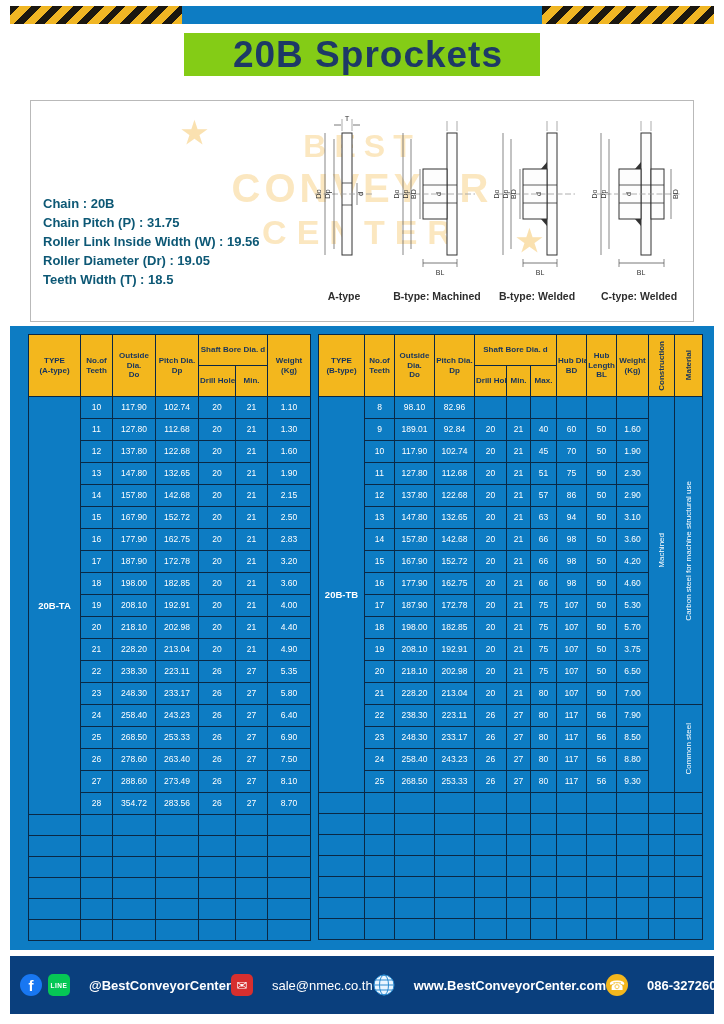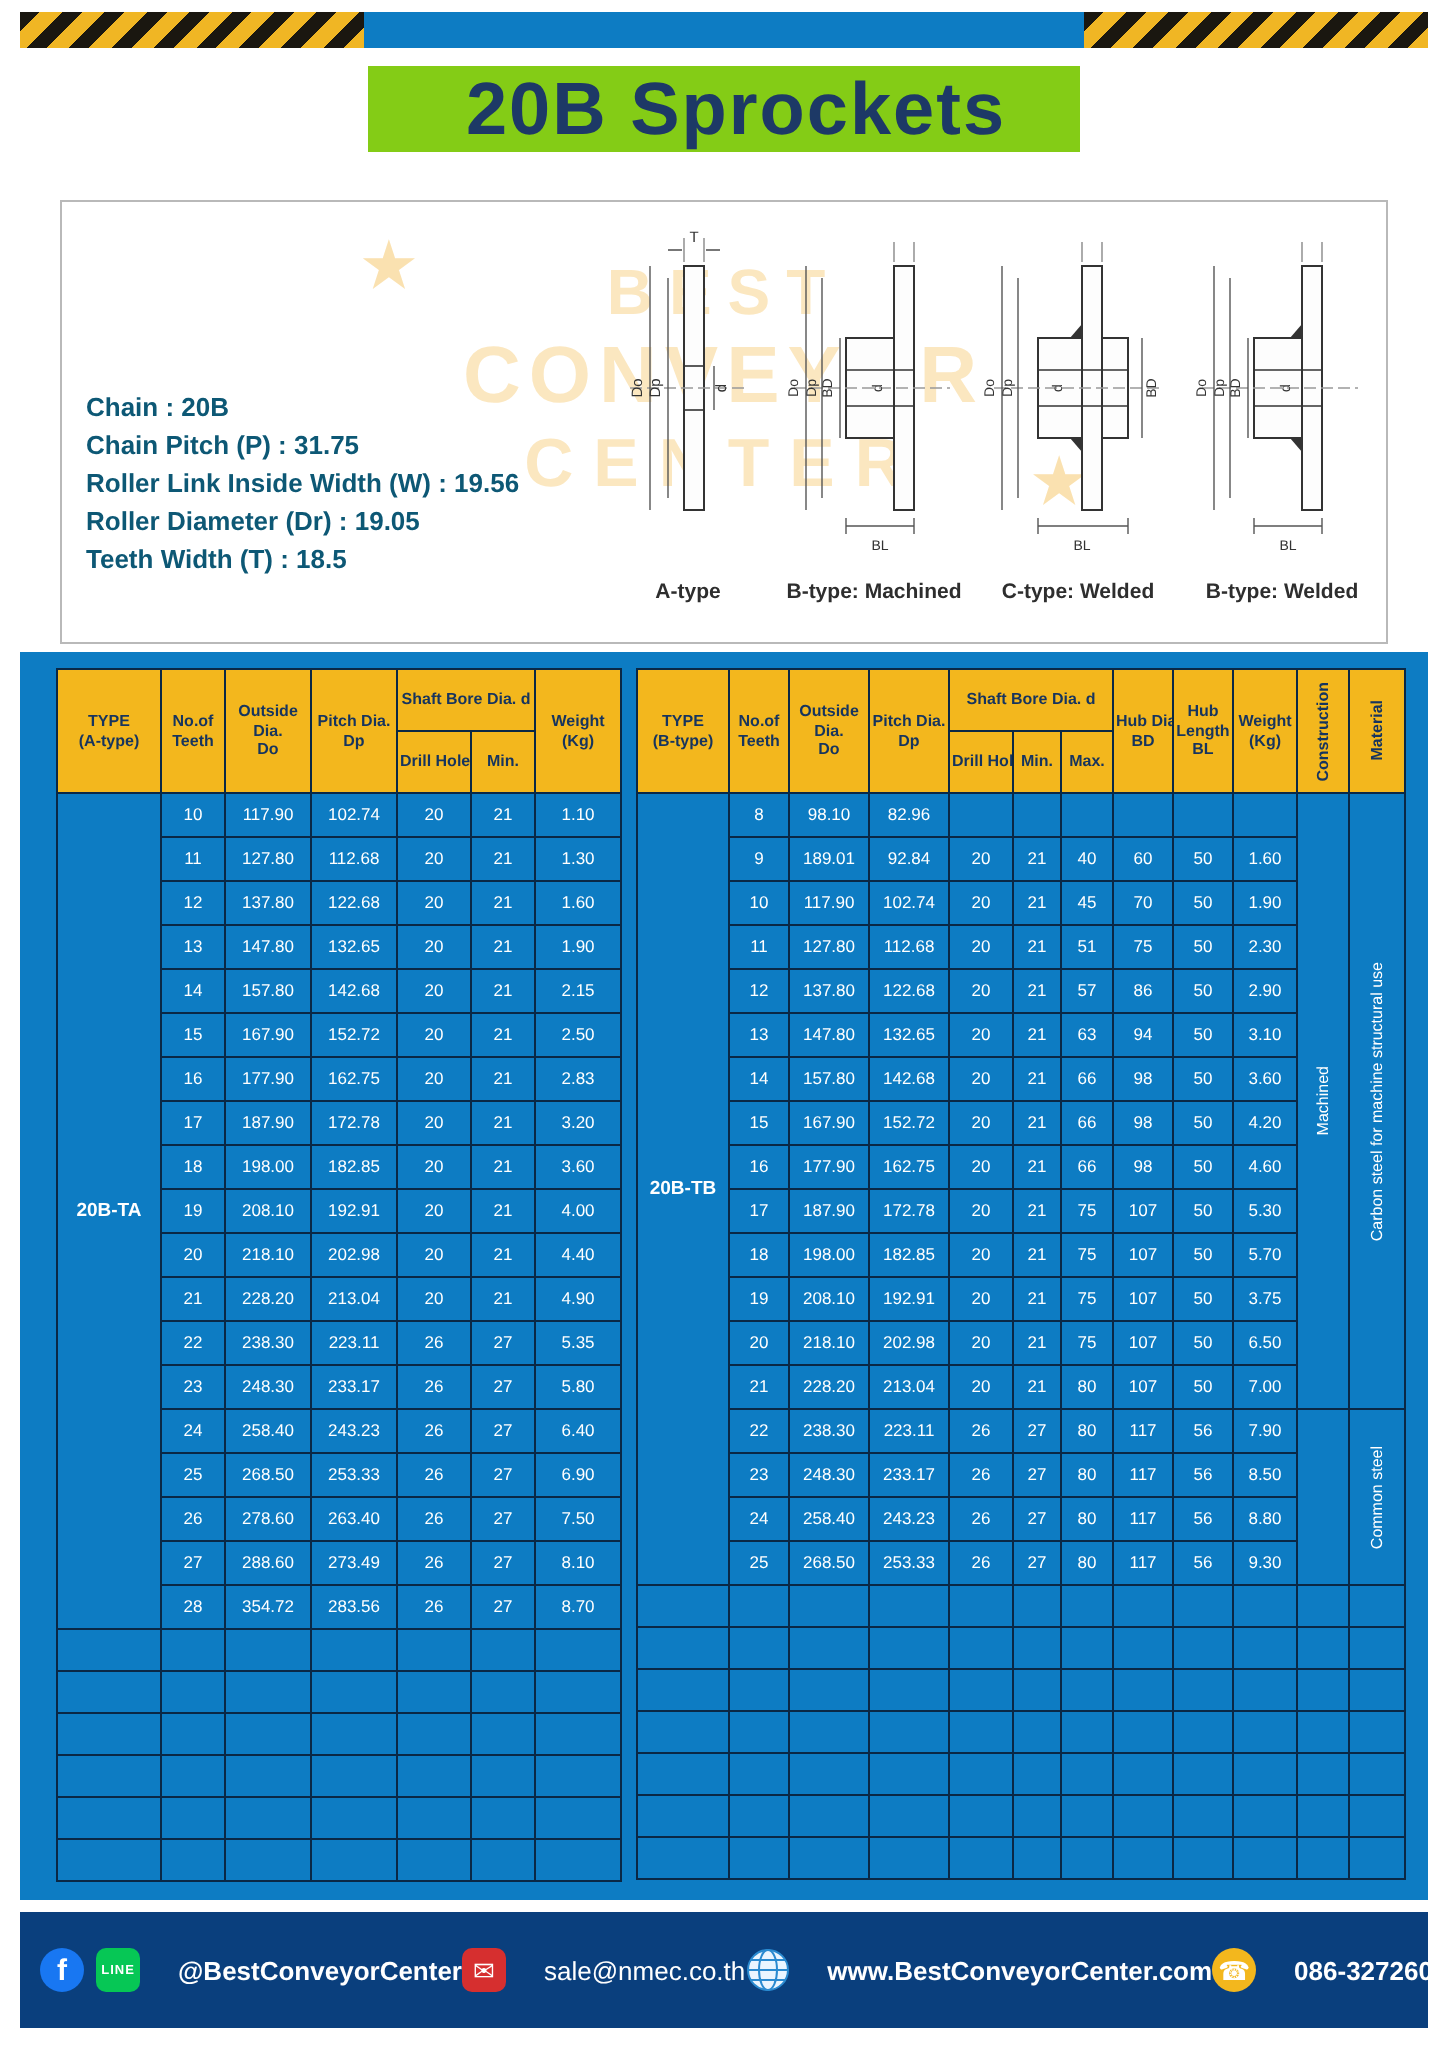--- a/index.html
+++ b/index.html
@@ -128,20 +128,46 @@
           <line x1="20" y1="30" x2="20" y2="140" stroke="#555" stroke-width="0.7"></line>
           <text x="17" y="85" font-size="7" fill="#333" text-anchor="middle" transform="rotate(-90 17 85)">Dp</text>
           <line x1="29" y1="60" x2="29" y2="110" stroke="#555" stroke-width="0.7"></line>
           <text x="25" y="85" font-size="7" fill="#333" text-anchor="middle" transform="rotate(-90 25 85)">BD</text>
           <line x1="32" y1="154" x2="66" y2="154" stroke="#555" stroke-width="0.8"></line>
           <line x1="32" y1="150" x2="32" y2="158" stroke="#555" stroke-width="0.7"></line>
           <line x1="66" y1="150" x2="66" y2="158" stroke="#555" stroke-width="0.7"></line>
           <text x="49" y="166" font-size="7" fill="#333" text-anchor="middle">BL</text>
         </svg>
         <div class="cap">B-type: Machined</div>
+      </div>
+
+      <div class="drawing">
+        <svg width="92" height="178" viewBox="0 0 92 178">
+          <line x1="56" y1="12" x2="56" y2="22" stroke="#888" stroke-width="0.7"></line>
+          <line x1="66" y1="12" x2="66" y2="22" stroke="#888" stroke-width="0.7"></line>
+          <rect x="56" y="24" width="10" height="122" fill="#fdfdfd" stroke="#333"></rect>
+          <rect x="32" y="60" width="24" height="50" fill="#fdfdfd" stroke="#333"></rect>
+          <polygon points="56,60 50,60 56,53" fill="#333"></polygon>
+          <polygon points="56,110 50,110 56,117" fill="#333"></polygon>
+          <line x1="6" y1="85" x2="84" y2="85" stroke="#999" stroke-dasharray="6 2.5" stroke-width="0.8"></line>
+          <line x1="32" y1="76" x2="66" y2="76" stroke="#333" stroke-width="0.8"></line>
+          <line x1="32" y1="94" x2="66" y2="94" stroke="#333" stroke-width="0.8"></line>
+          <text x="50" y="85" font-size="7" fill="#333" text-anchor="middle" transform="rotate(-90 50 85)">d</text>
+          <line x1="12" y1="24" x2="12" y2="146" stroke="#555" stroke-width="0.7"></line>
+          <text x="8" y="85" font-size="7" fill="#333" text-anchor="middle" transform="rotate(-90 8 85)">Do</text>
+          <line x1="20" y1="30" x2="20" y2="140" stroke="#555" stroke-width="0.7"></line>
+          <text x="17" y="85" font-size="7" fill="#333" text-anchor="middle" transform="rotate(-90 17 85)">Dp</text>
+          <line x1="29" y1="60" x2="29" y2="110" stroke="#555" stroke-width="0.7"></line>
+          <text x="25" y="85" font-size="7" fill="#333" text-anchor="middle" transform="rotate(-90 25 85)">BD</text>
+          <line x1="32" y1="154" x2="66" y2="154" stroke="#555" stroke-width="0.8"></line>
+          <line x1="32" y1="150" x2="32" y2="158" stroke="#555" stroke-width="0.7"></line>
+          <line x1="66" y1="150" x2="66" y2="158" stroke="#555" stroke-width="0.7"></line>
+          <text x="49" y="166" font-size="7" fill="#333" text-anchor="middle">BL</text>
+        </svg>
+        <div class="cap">B-type: Welded</div>
       </div>
 
       <div class="drawing">
         <svg width="96" height="178" viewBox="0 0 96 178">
           <line x1="50" y1="12" x2="50" y2="22" stroke="#888" stroke-width="0.7"></line>
           <line x1="60" y1="12" x2="60" y2="22" stroke="#888" stroke-width="0.7"></line>
           <rect x="50" y="24" width="10" height="122" fill="#fdfdfd" stroke="#333"></rect>
           <rect x="28" y="60" width="22" height="50" fill="#fdfdfd" stroke="#333"></rect>
           <rect x="60" y="60" width="13" height="50" fill="#fdfdfd" stroke="#333"></rect>
           <polygon points="50,60 44,60 50,53" fill="#333"></polygon>
@@ -155,46 +181,20 @@
           <line x1="18" y1="30" x2="18" y2="140" stroke="#555" stroke-width="0.7"></line>
           <text x="15" y="85" font-size="7" fill="#333" text-anchor="middle" transform="rotate(-90 15 85)">Dp</text>
           <line x1="80" y1="60" x2="80" y2="110" stroke="#555" stroke-width="0.7"></line>
           <text x="87" y="85" font-size="7" fill="#333" text-anchor="middle" transform="rotate(-90 87 85)">BD</text>
           <line x1="28" y1="154" x2="73" y2="154" stroke="#555" stroke-width="0.8"></line>
           <line x1="28" y1="150" x2="28" y2="158" stroke="#555" stroke-width="0.7"></line>
           <line x1="73" y1="150" x2="73" y2="158" stroke="#555" stroke-width="0.7"></line>
           <text x="50" y="166" font-size="7" fill="#333" text-anchor="middle">BL</text>
         </svg>
         <div class="cap">C-type: Welded</div>
-      </div>
-
-      <div class="drawing">
-        <svg width="92" height="178" viewBox="0 0 92 178">
-          <line x1="56" y1="12" x2="56" y2="22" stroke="#888" stroke-width="0.7"></line>
-          <line x1="66" y1="12" x2="66" y2="22" stroke="#888" stroke-width="0.7"></line>
-          <rect x="56" y="24" width="10" height="122" fill="#fdfdfd" stroke="#333"></rect>
-          <rect x="32" y="60" width="24" height="50" fill="#fdfdfd" stroke="#333"></rect>
-          <polygon points="56,60 50,60 56,53" fill="#333"></polygon>
-          <polygon points="56,110 50,110 56,117" fill="#333"></polygon>
-          <line x1="6" y1="85" x2="84" y2="85" stroke="#999" stroke-dasharray="6 2.5" stroke-width="0.8"></line>
-          <line x1="32" y1="76" x2="66" y2="76" stroke="#333" stroke-width="0.8"></line>
-          <line x1="32" y1="94" x2="66" y2="94" stroke="#333" stroke-width="0.8"></line>
-          <text x="50" y="85" font-size="7" fill="#333" text-anchor="middle" transform="rotate(-90 50 85)">d</text>
-          <line x1="12" y1="24" x2="12" y2="146" stroke="#555" stroke-width="0.7"></line>
-          <text x="8" y="85" font-size="7" fill="#333" text-anchor="middle" transform="rotate(-90 8 85)">Do</text>
-          <line x1="20" y1="30" x2="20" y2="140" stroke="#555" stroke-width="0.7"></line>
-          <text x="17" y="85" font-size="7" fill="#333" text-anchor="middle" transform="rotate(-90 17 85)">Dp</text>
-          <line x1="29" y1="60" x2="29" y2="110" stroke="#555" stroke-width="0.7"></line>
-          <text x="25" y="85" font-size="7" fill="#333" text-anchor="middle" transform="rotate(-90 25 85)">BD</text>
-          <line x1="32" y1="154" x2="66" y2="154" stroke="#555" stroke-width="0.8"></line>
-          <line x1="32" y1="150" x2="32" y2="158" stroke="#555" stroke-width="0.7"></line>
-          <line x1="66" y1="150" x2="66" y2="158" stroke="#555" stroke-width="0.7"></line>
-          <text x="49" y="166" font-size="7" fill="#333" text-anchor="middle">BL</text>
-        </svg>
-        <div class="cap">B-type: Welded</div>
       </div>
 
     </div>
   </div>
 
   <div class="blue-area">
 
     <table class="dtable" id="tableA">
       <colgroup>
         <col style="width:52px">

